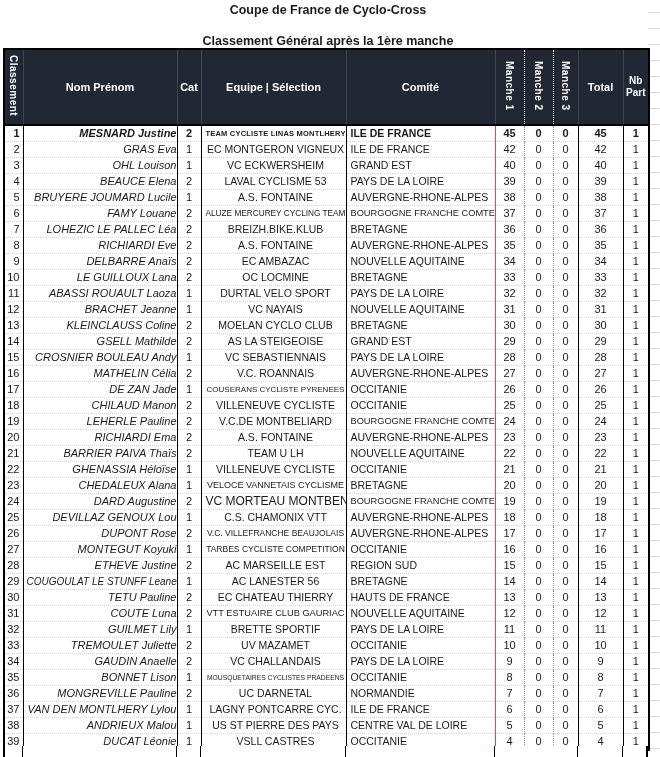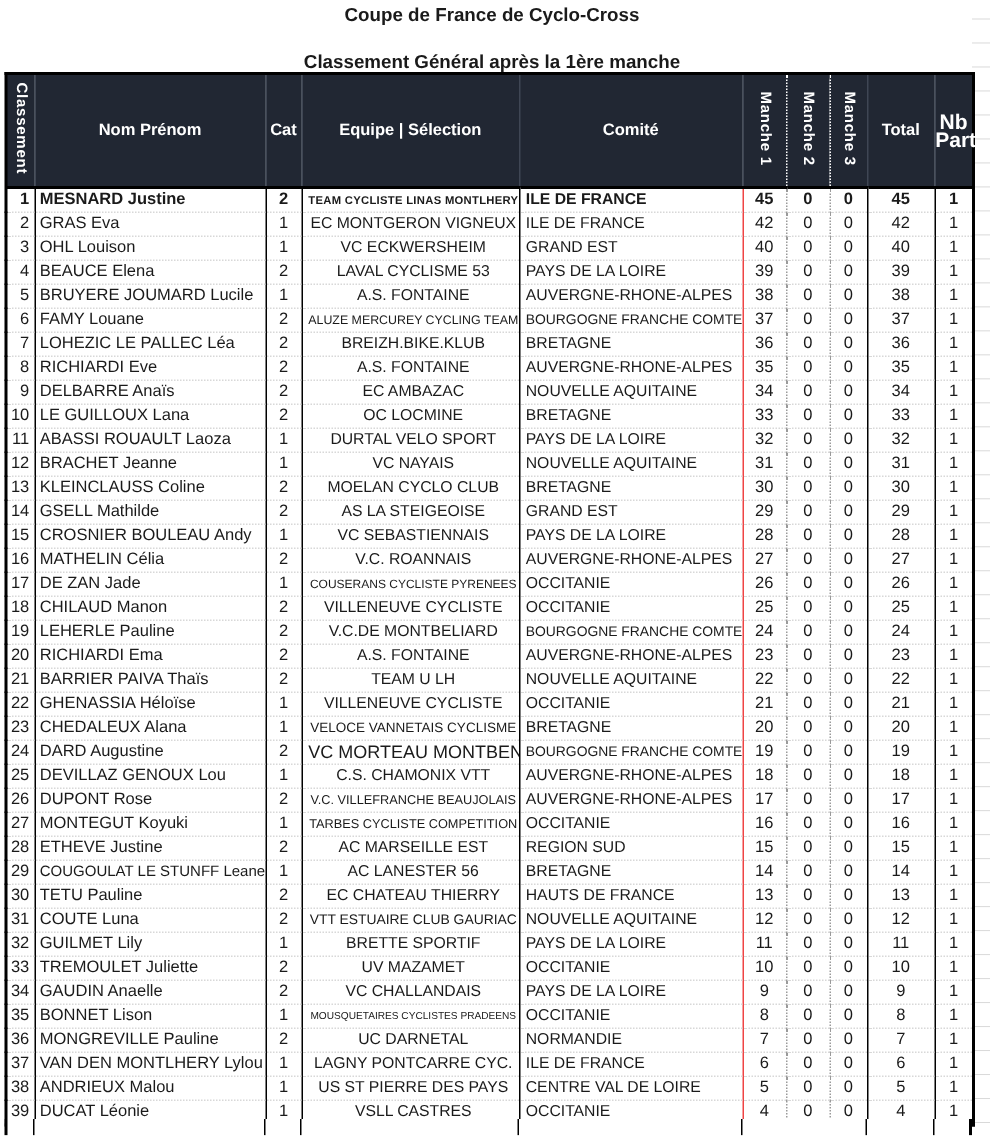--- a/index.html
+++ b/index.html
@@ -26,29 +26,29 @@
   
   table{position:absolute;top:48px;left:3px;width:645px;border-collapse:collapse;table-layout:fixed;
     border:2px solid #000;}
   thead th{background:var(--header-bg);color:var(--header-fg);font-weight:bold;height:74px;
     padding:0;vertical-align:middle;text-align:center;font-size:11px;border-left:1px solid #3f4654;
     border-bottom:2px solid #000;}
   thead th:first-child{border-left:none;}
   thead th.dotted-l{border-left:1px dotted #ffffff;}
   .vert{writing-mode:vertical-rl;display:inline-block;font-size:10px;font-weight:bold;
     letter-spacing:0.5px;max-height:72px;white-space:nowrap;}
-  th.h-nb{font-size:14px;line-height:12px;}
+  th.h-nb{font-size:10px;line-height:12px;}
 
   tbody tr{height:16px;}
   tbody td{padding:0;font-size:11px;line-height:15px;white-space:nowrap;overflow:hidden;
     vertical-align:middle;}
   tbody tr + tr td{border-top:1px dotted #d8d8d8;}
 
   td.c-rank{text-align:right;padding-right:3px;border-right:1px solid #000;}
-  td.c-name{text-align:left;padding-left:3px;border-right:1px solid #000;}
+  td.c-name{text-align:right;padding-left:3px;border-right:1px solid #000;font-style:italic;}
   td.c-cat{text-align:center;border-right:1px solid #000;}
   td.c-team{text-align:center;padding-left:4px;font-size:10.5px;border-right:1px solid #000;}
   td.c-com{text-align:left;padding-left:4px;font-size:10.5px;border-right:1px solid #ef4444;}
   td.c-m{text-align:center;border-right:1px dotted #9a9a9a;}
   td.c-m3{text-align:center;border-right:1px solid #000;}
   td.c-total{text-align:center;font-size:11px;border-right:1px solid #000;}
   td.c-nb{text-align:center;}
 
   tr.leader td{font-weight:bold;}
   tr.leader td.c-team{font-size:9px;letter-spacing:0.2px;}

